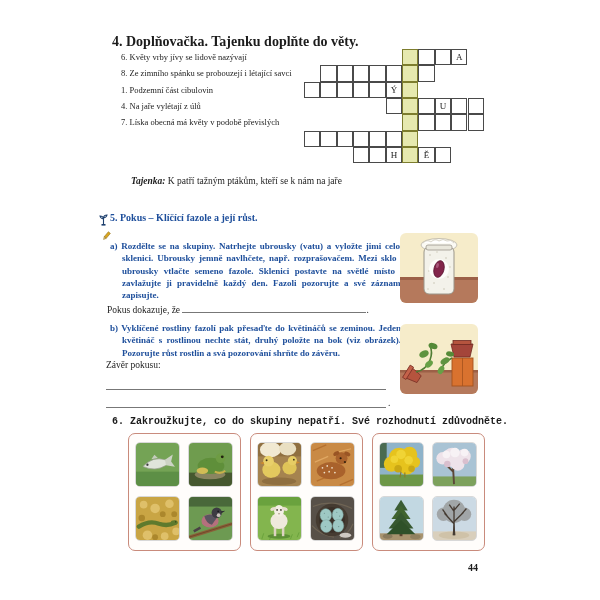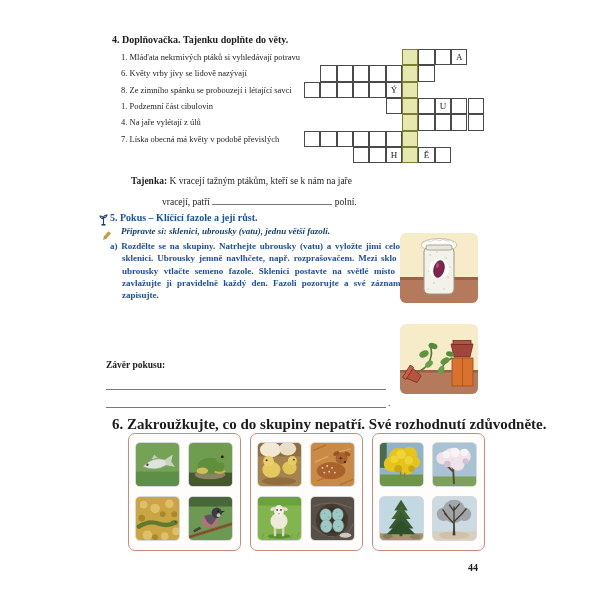--- a/index.html
+++ b/index.html
@@ -1,63 +1,62 @@
 <!DOCTYPE html>
 <html><head>
 <meta charset="utf-8">
 <style>
   html,body{margin:0;padding:0;background:#fff;}
   .page{position:relative;width:600px;height:600px;background:#ffffff;overflow:hidden;
         font-family:"Liberation Serif",serif;color:#1c1c1c;}
   
-  .ex4-title{position:absolute;left:112px;top:34px;font-size:10px;font-weight:bold;white-space:nowrap;}
+  .ex4-title{position:absolute;left:112px;top:34px;font-size:14px;font-weight:bold;white-space:nowrap;}
   .clues{position:absolute;left:121px;top:49px;}
   .clue{height:16.35px;line-height:16.35px;font-size:8.5px;white-space:nowrap;}
   .cw-grid{position:absolute;left:304px;top:49px;width:182px;height:116px;}
   .cw-cell{position:absolute;width:16.35px;height:16.35px;box-sizing:border-box;border:1px solid #4a4a4a;
            background:#fff;font-size:9px;line-height:15px;text-align:center;font-weight:normal;}
   .cw-cell.hl{border:1px solid #7d7d2e;z-index:2;}
   .tajenka-l1{position:absolute;left:131px;top:176px;font-size:9.5px;white-space:nowrap;}
-  .tajenka-label{font-weight:bold;}
+  .tajenka-label{font-weight:bold;font-style:italic;}
   .tajenka-l2{position:absolute;left:162px;top:194px;font-size:9.5px;white-space:nowrap;}
   .blank{display:inline-block;border-bottom:1px solid #777;height:10px;vertical-align:baseline;}
   
   .ex5-title{position:absolute;left:110px;top:212px;font-size:10px;font-weight:bold;color:#1d4e9b;white-space:nowrap;}
   .icon-exp{position:absolute;left:99px;top:212px;}
   .icon-mat{position:absolute;left:102px;top:227px;}
   .prepare{position:absolute;left:121px;top:226px;font-size:9px;font-weight:bold;font-style:italic;color:#17406e;white-space:nowrap;}
   .para{position:absolute;font-size:9px;font-weight:bold;color:#1d4e9b;text-align:justify;line-height:12.3px;
         padding-left:12px;text-indent:-12px;}
   .para-a{left:110px;top:240px;width:283px;}
   .para-b{left:110px;top:322px;width:279px;}
   .proves{position:absolute;left:107px;top:302px;font-size:9.5px;white-space:nowrap;}
-  .conclusion{position:absolute;left:106px;top:360px;font-size:9.5px;white-space:nowrap;font-weight:bold;}
+  .conclusion{position:absolute;left:106px;top:360px;font-size:9.5px;white-space:nowrap;}
   .rule{position:absolute;left:106px;width:280px;border-bottom:1px solid #777;height:0;}
   .rule-dot{position:absolute;left:388px;font-size:9.5px;}
   .illus{position:absolute;left:400px;width:78px;height:70px;border-radius:6px;overflow:hidden;}
   .illus-jar{top:233px;}
   .illus-pots{top:324px;}
   
-  .ex6-title{position:absolute;left:112px;top:416px;font-size:15px;font-weight:bold;white-space:nowrap;}
+  .ex6-title{position:absolute;left:112px;top:416px;font-size:10px;font-weight:bold;white-space:nowrap;font-family:Liberation Mono, monospace;}
   .group{position:absolute;top:433px;width:113px;height:118px;box-sizing:border-box;
          border:1.4px solid #c98b7c;border-radius:7px;background:#fffdfb;}
   .g1{left:128px;} .g2{left:250px;} .g3{left:372px;}
   .photo{position:absolute;width:45px;height:45px;border-radius:5px;overflow:hidden;border:1px solid #d8d8d8;box-sizing:border-box;}
   .p1{left:6px;top:8px;} .p2{left:59px;top:8px;} .p3{left:6px;top:62px;} .p4{left:59px;top:62px;}
   .photo svg{display:block;}
   .page-num{position:absolute;left:468px;top:562px;font-size:10px;font-weight:bold;}
 </style>
 </head>
 <body>
 
 <div class="page">
 
   <div class="ex4-title">4. Doplňovačka. Tajenku doplňte do věty.</div>
   <div class="clues">
-      <div class="clue">1. Mláďata nekrmivých ptáků si vyhledávají potravu</div>
       <div class="clue">6. Květy vrby jívy se lidově nazývají</div>
       <div class="clue">8. Ze zimního spánku se probouzejí i létající savci</div>
       <div class="clue">1. Podzemní část cibulovin</div>
       <div class="clue">4. Na jaře vylétají z úlů</div>
       <div class="clue">7. Líska obecná má květy v podobě převislých</div>
     </div>
   <div class="cw-grid">
       <div class="cw-cell hl" style="left: 98.1px; top: 0px; background: rgb(230, 233, 175);"></div>
       <div class="cw-cell" style="left: 114.45px; top: 0px;"></div>
       <div class="cw-cell" style="left: 130.8px; top: 0px;"></div>
@@ -97,49 +96,48 @@
       <div class="cw-cell" style="left: 49.05px; top: 98.1px;"></div>
       <div class="cw-cell" style="left: 65.4px; top: 98.1px;"></div>
       <div class="cw-cell" style="left: 81.75px; top: 98.1px;">H</div>
       <div class="cw-cell hl" style="left: 98.1px; top: 98.1px; background: rgb(230, 233, 175);"></div>
       <div class="cw-cell" style="left: 114.45px; top: 98.1px;">Ě</div>
       <div class="cw-cell" style="left: 130.8px; top: 98.1px;"></div>
     </div>
 
   <div class="tajenka-l1">
     <span class="tajenka-label">Tajenka:</span>
-    <span>K vracejí tažným ptákům, kteří se k nám na jaře</span>
-  </div>
-  <div class="tajenka-l2">
-    <span>vracejí, patří</span>
-    <span class="blank" style="width:120px"></span>
-    <span>polní.</span>
+    <span>K patří tažným ptákům, kteří se k nám na jaře</span>
   </div>
 
   <span class="icon-exp">
     <svg width="9" height="12" viewBox="0 0 9 12">
         <path d="M4.5 11 V4 M4.5 5 Q1.5 4.5 1 2 Q4 2 4.5 4.5 M4.5 4 Q7.5 3.5 8 1 Q5 1 4.5 3.5" stroke="#1d3f6e" stroke-width="1.1" fill="none"></path>
         <rect x="2.5" y="10" width="4" height="1.6" fill="#1d3f6e"></rect>
       </svg>
   </span>
   <div class="ex5-title">5. Pokus – Klíčící fazole a její růst.</div>
 
   <span class="icon-mat">
     <svg width="9" height="10" viewBox="0 0 9 10">
         <g transform="rotate(40 4.5 5)">
           <rect x="3.2" y="0.5" width="2.6" height="6.5" fill="#d9a520" stroke="#8a6a10" stroke-width="0.5"></rect>
           <path d="M3.2 7 L4.5 9.5 L5.8 7Z" fill="#e8cf8a" stroke="#8a6a10" stroke-width="0.5"></path>
         </g>
       </svg>
   </span>
-  <div class="prepare">Připravte si: sklenici, ubrousky (vatu), jednu větší fazoli.</div>
 
   <div class="para para-a">a) Rozdělte se na skupiny. Natrhejte ubrousky (vatu) a vyložte jimi celou sklenici. Ubrousky jemně navlhčete, např. rozprašovačem. Mezi sklo a ubrousky vtlačte semeno fazole. Sklenici postavte na světlé místo a zavlažujte ji pravidelně každý den. Fazoli pozorujte a své záznamy zapisujte.</div>
 
-
+  <div class="proves">
+    <span>Pokus dokazuje, že</span>
+    <span class="blank" style="width:184px"></span><span>.</span>
+  </div>
+
+  <div class="para para-b">b) Vyklíčené rostliny fazolí pak přesaďte do květináčů se zeminou. Jeden květináč s rostlinou nechte stát, druhý položte na bok (viz obrázek). Pozorujte růst rostlin a svá pozorování shrňte do závěru.</div>
 
   <div class="conclusion">Závěr pokusu:</div>
   <div class="rule" style="top:389px"></div>
   <div class="rule" style="top:407px"></div>
   <div class="rule-dot" style="top:398px">.</div>
 
   <div class="illus illus-jar">
     <svg width="78" height="70" viewBox="0 0 78 70">
       <rect width="78" height="70" fill="#f6ecca"></rect>
       <rect y="44" width="78" height="26" fill="#b5795c"></rect>

